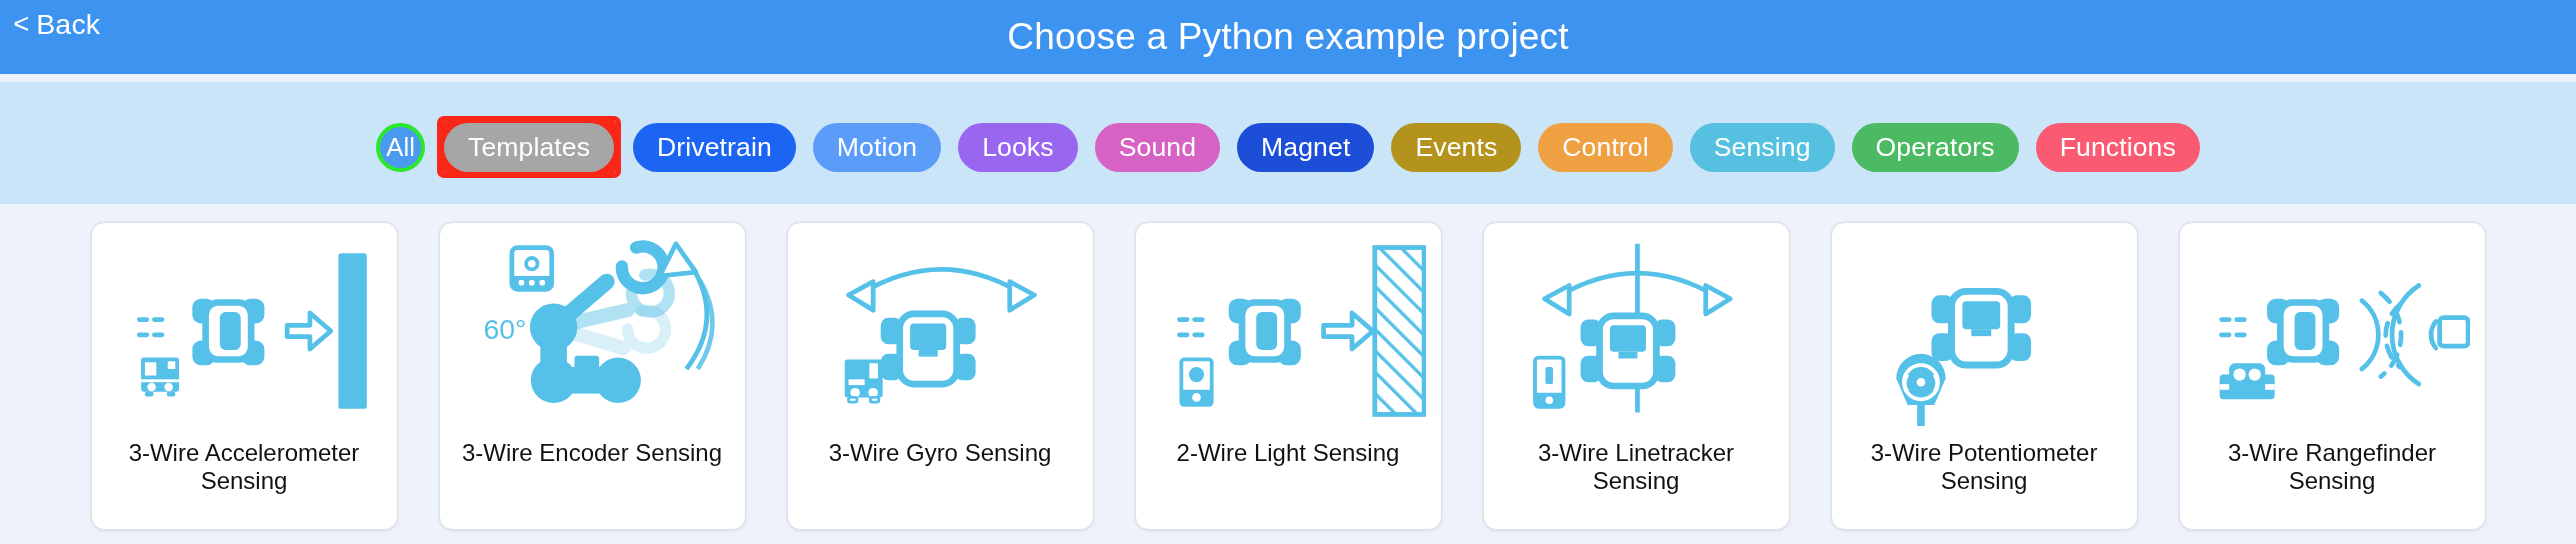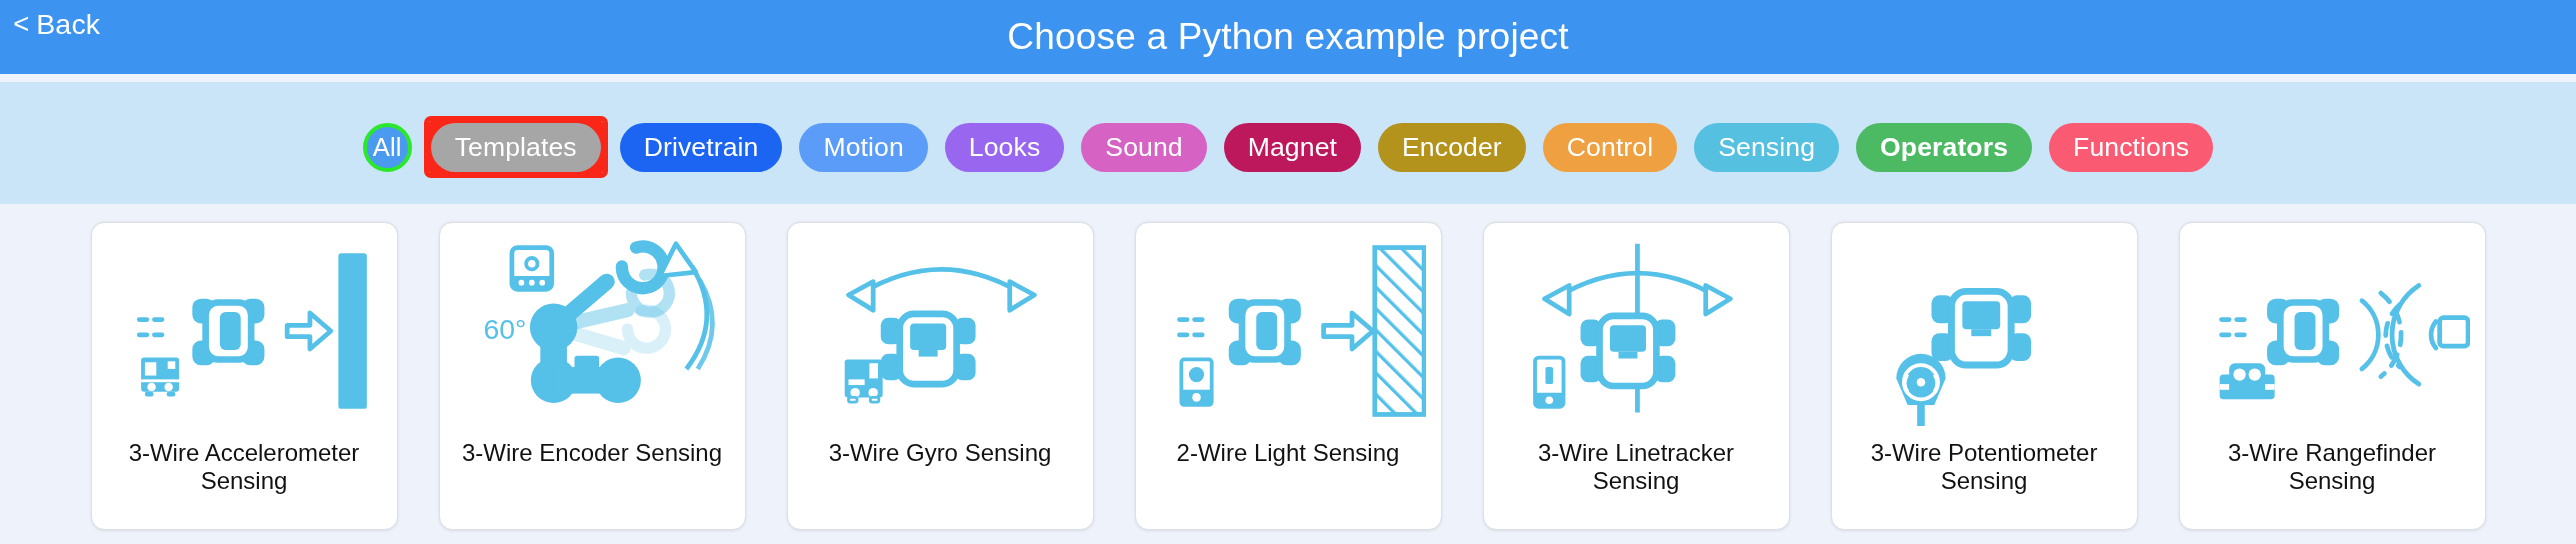--- a/index.html
+++ b/index.html
@@ -132,41 +132,41 @@
           <div class="pill" style="background: rgb(153, 102, 240);">
             <span>Looks</span>
           </div>
         </div>
         <div class="pill-wrap">
           <div class="pill" style="background: rgb(214, 98, 196);">
             <span>Sound</span>
           </div>
         </div>
         <div class="pill-wrap">
-          <div class="pill" style="background: #be185d; text-align: right;">
+          <div class="pill" style="background: #1d4ed8; text-align: right;">
             <span>Magnet</span>
           </div>
         </div>
         <div class="pill-wrap">
           <div class="pill" style="background: rgb(179, 147, 28);">
-            <span>Encoder</span>
+            <span>Events</span>
           </div>
         </div>
         <div class="pill-wrap">
           <div class="pill" style="background: rgb(239, 160, 64);">
             <span>Control</span>
           </div>
         </div>
         <div class="pill-wrap">
           <div class="pill" style="background: rgb(85, 192, 224);">
             <span>Sensing</span>
           </div>
         </div>
         <div class="pill-wrap">
-          <div class="pill" style="background: rgb(76, 185, 99); font-weight: bold;">
+          <div class="pill" style="background: rgb(76, 185, 99);">
             <span>Operators</span>
           </div>
         </div>
         <div class="pill-wrap">
           <div class="pill" style="background: rgb(250, 91, 114);">
             <span>Functions</span>
           </div>
         </div>
       </div>
   </div>

